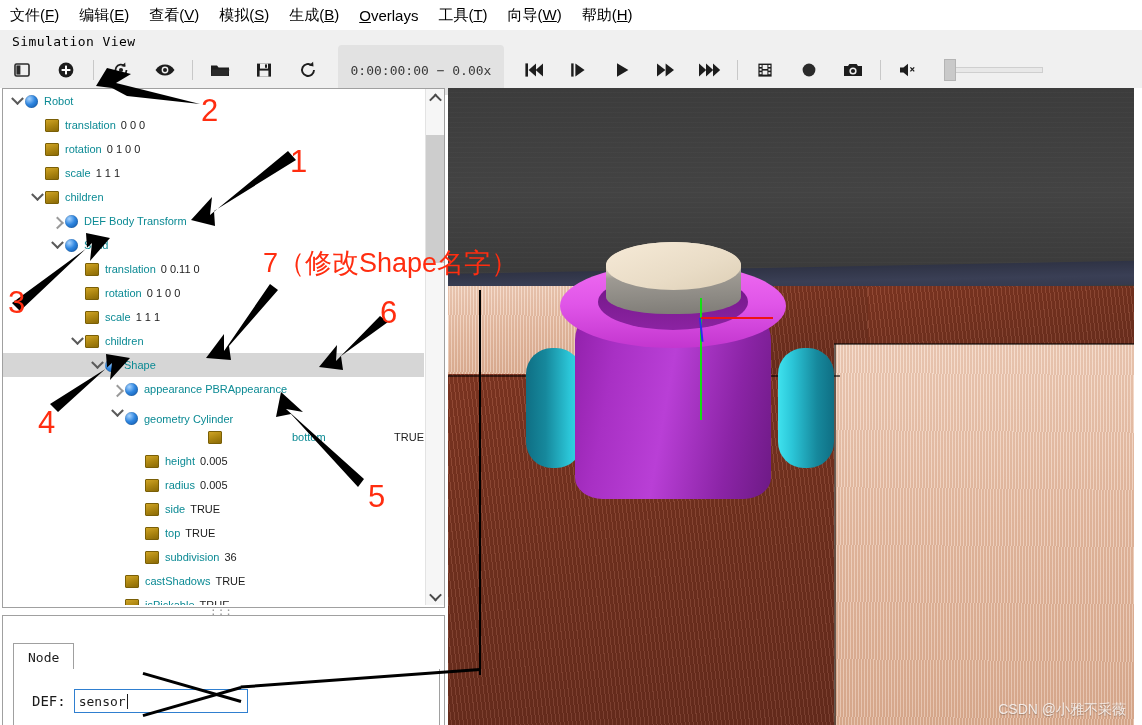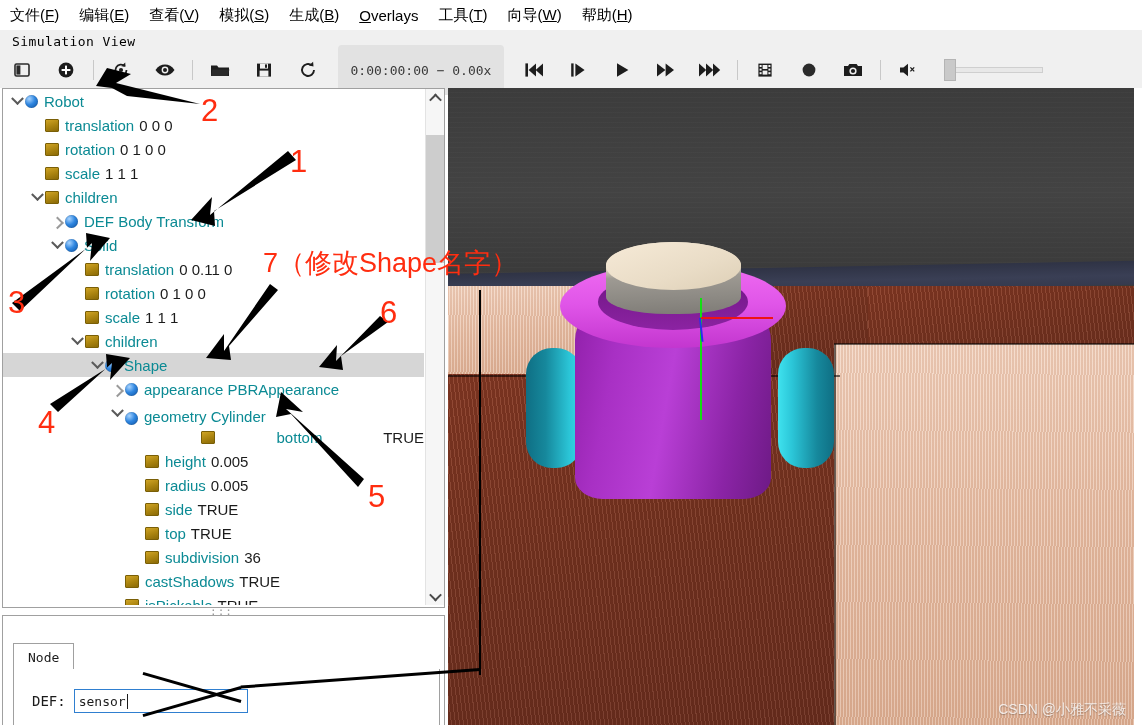--- a/index.html
+++ b/index.html
@@ -61,21 +61,21 @@
 
   
   .treepanel{
     position:absolute;left:2px;top:88px;width:441px;height:518px;
     background:#ffffff;border:1px solid #a0a0a0;
     overflow:hidden;
   }
   .treeclip{position:absolute;left:0;top:0;width:421px;height:516px;overflow:hidden;}
   .trow{
     position:relative;height:24px;display:flex;align-items:center;
-    font-size:15px;white-space:nowrap;cursor:default;
+    font-size:11px;white-space:nowrap;cursor:default;
   }
   .trow.sel{background:#d6d6d6;}
   .twist{
     width:16px;height:24px;display:flex;align-items:center;justify-content:center;
     color:#6d6d6d;font-size:11px;
   }
   .twist.open::before{content:"";display:block;width:7px;height:7px;
     border-right:2px solid #5a5a5a;border-bottom:2px solid #5a5a5a;
     transform:rotate(45deg) translate(-2px,-2px);}
   .twist.closed::before{content:"";display:block;width:7px;height:7px;

